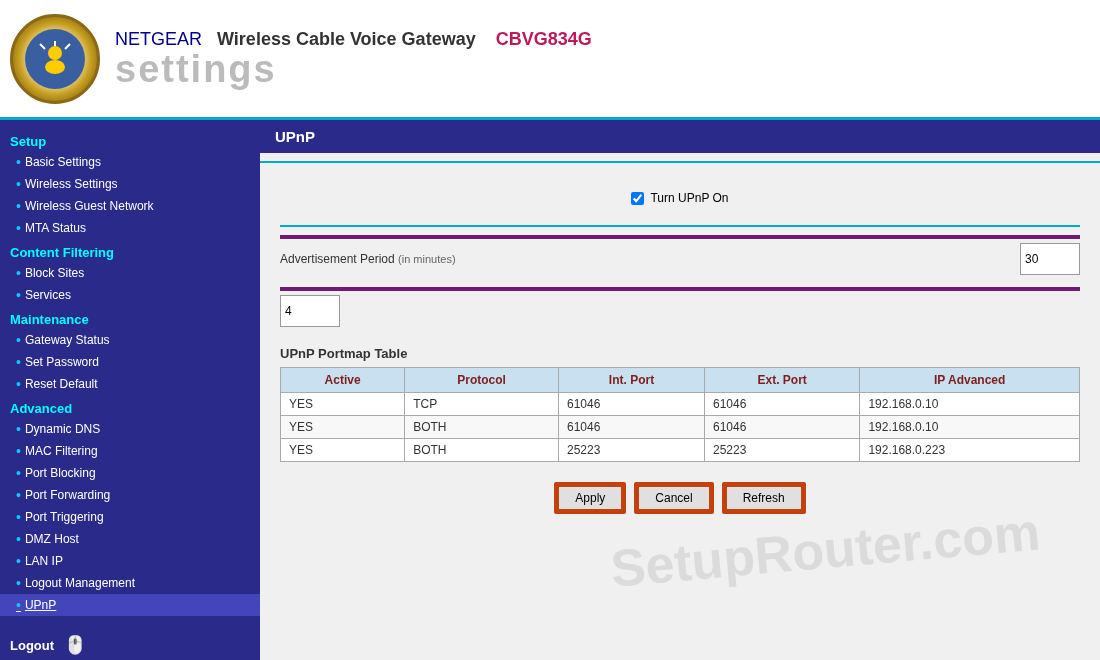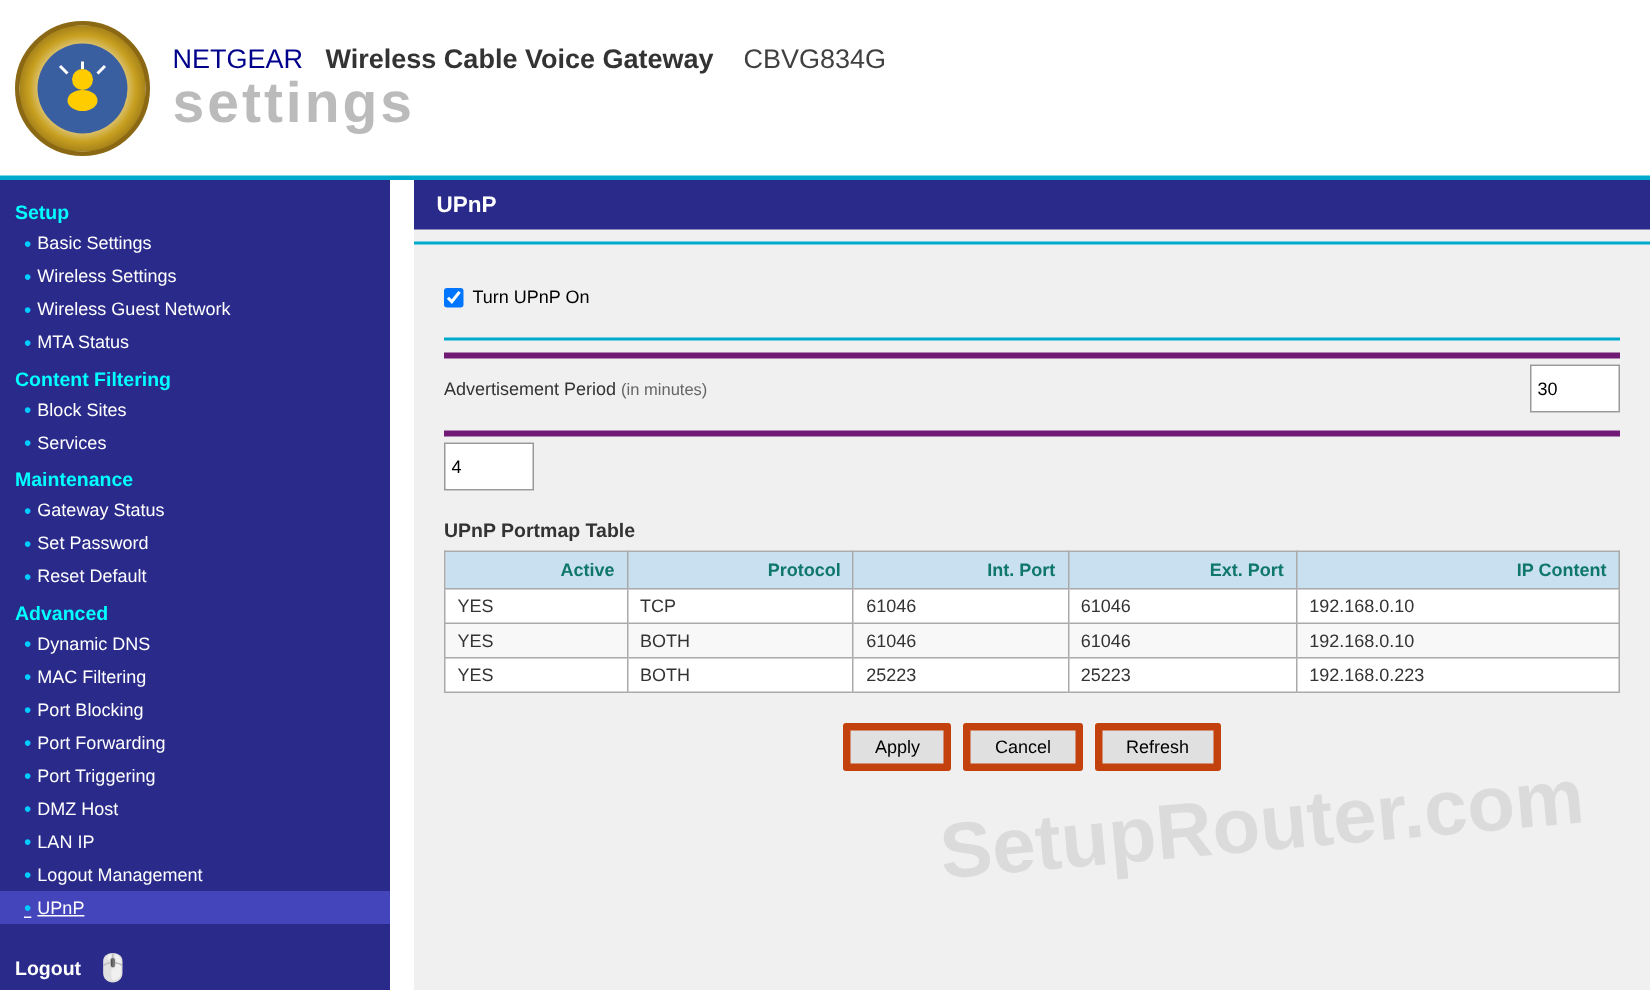--- a/index.html
+++ b/index.html
@@ -34,25 +34,25 @@
       border-radius: 50%;
       display: flex;
       align-items: center;
       justify-content: center;
       color: #fff;
       font-size: 20px;
     }
     #header-text { display: flex; flex-direction: column; }
     #header-title { font-size: 18px; font-weight: bold; color: #333; }
     #header-title span.brand { color: #00008B; font-weight: normal; }
-    #header-title span.model { color: #404040; font-weight: normal; }
+    #header-title span.model { color: #be185d; font-weight: bold; }
     #header-settings { font-size: 38px; color: #bbb; font-weight: bold; letter-spacing: 2px; line-height: 1; }
 
     
-    #layout { display: flex; height: calc(660px - 120px); gap: 16px; }
+    #layout { display: flex; height: calc(660px - 120px); }
 
     
     #sidebar {
       width: 260px;
       background: #2a2a8a;
       color: #fff;
       padding: 8px 0;
       overflow-y: auto;
       flex-shrink: 0;
     }
@@ -104,20 +104,21 @@
     }
     #content-area {
       padding: 15px 20px;
       background: #f0f0f0;
     }
     #upnp-toggle-row {
       margin-bottom: 15px;
       padding: 5px 0;
       display: flex;
       align-items: center;
+      justify-content: center;
     }
     #upnp-toggle-row input[type="checkbox"] { margin-right: 6px; }
     .form-row {
       display: flex;
       align-items: center;
       margin-bottom: 8px;
       padding: 4px 0;
       border-top: 4px solid #701a75;
     }
     .form-row:first-of-type { border-top: none; }
@@ -146,23 +147,23 @@
     #portmap-table {
       width: 100%;
       border-collapse: collapse;
       background: #fff;
       border: 1px solid #aaa;
     }
     #portmap-table th {
       background: #c8e0f0;
       border: 1px solid #aaa;
       padding: 5px 8px;
-      text-align: right;
-      font-size: 12px;
-      color: #0f766e;
+      text-align: center;
+      font-size: 12px;
+      color: #7f1d1d;
       font-weight: bold;
     }
     #portmap-table td {
       border: 1px solid #aaa;
       padding: 4px 8px;
       font-size: 12px;
       color: #333;
       background: #fff;
     }
     #portmap-table tr:nth-child(even) td { background: #f8f8f8; }
@@ -346,21 +347,21 @@
 
       <div id="portmap-section">
         <div id="portmap-title">UPnP Portmap Table</div>
         <table id="portmap-table">
           <thead>
             <tr>
               <th>Active</th>
               <th>Protocol</th>
               <th>Int. Port</th>
               <th>Ext. Port</th>
-              <th>IP Content</th>
+              <th>IP Advanced</th>
             </tr>
           </thead>
           <tbody id="portmap-tbody">
           <tr>
                 <td>YES</td>
                 <td>TCP</td>
                 <td>61046</td>
                 <td>61046</td>
                 <td>192.168.0.10</td>
               </tr>

